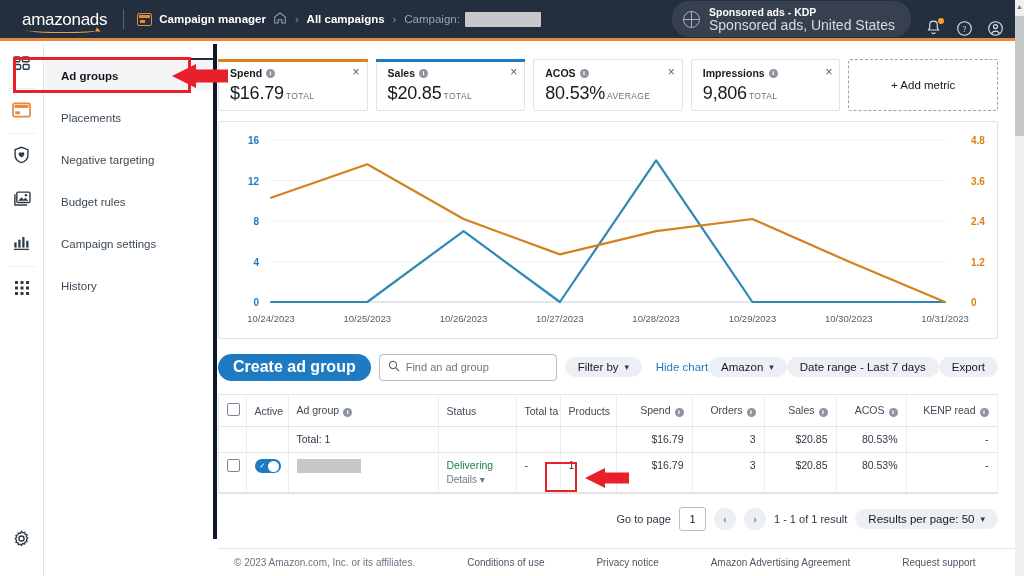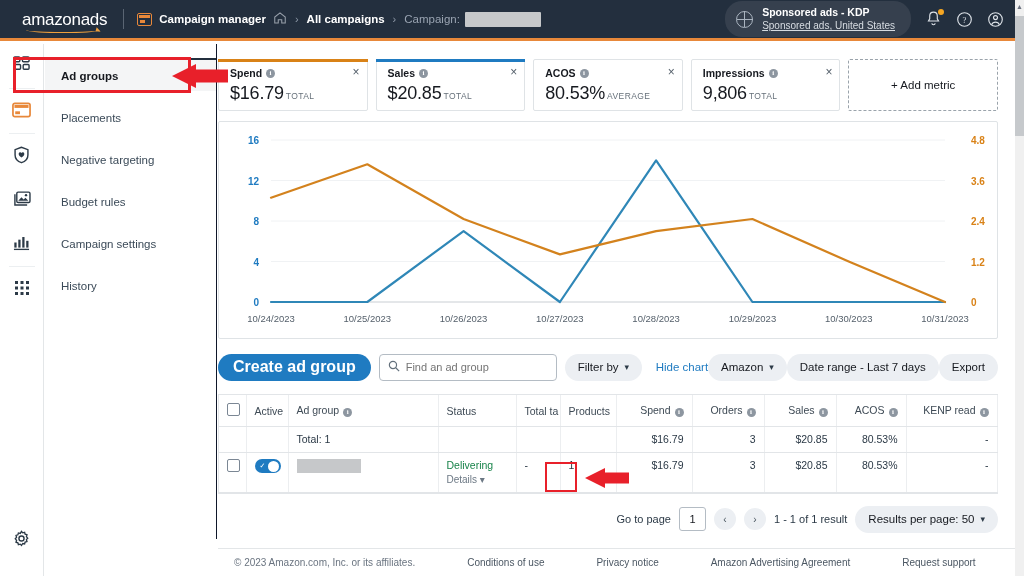--- a/index.html
+++ b/index.html
@@ -52,37 +52,37 @@
     color: #ffffff; font-size: 11.5px; font-weight: bold; white-space: nowrap;
   }
   .crumb.link { color: #ffffff; }
   .crumb.dim { color: #9aa4b2; font-weight: normal; }
   .home-ico { margin: 0 0 0 7px; opacity: .72; }
   .sep { color: #8e99a8; margin: 0 8px; font-size: 11px; }
   .redact {
     display: inline-block; width: 76px; height: 15px; background: #c6c8ca;
     border-radius: 1px; vertical-align: middle; margin-left: 5px;
   }
-  .topright { margin-left: auto; display: flex; align-items: center; gap: 14px; padding-right: 20px; }
+  .topright { margin-left: auto; display: flex; align-items: flex-end; gap: 14px; padding-right: 20px; }
   .acct-pill {
     display: flex; align-items: center; gap: 9px;
     background: #36404e; border-radius: 17px; padding: 5px 16px 5px 11px;
   }
   .globe {
     width: 17px; height: 17px; border: 1.3px solid #aab4c0; border-radius: 50%;
     position: relative; flex: none;
   }
   .globe::before {
     content:""; position:absolute; left:-0.5px; top:7px; width:16px; height:1.2px; background:#aab4c0;
   }
   .globe::after {
     content:""; position:absolute; left:7px; top:-0.5px; width:1.2px; height:16px; background:#aab4c0;
   }
   .acct-l1 { color: #ffffff; font-size: 10.5px; font-weight: bold; line-height: 13px; }
-  .acct-l2 { color: #d7dce2; font-size: 10px; line-height: 13px; text-decoration: underline; }
+  .acct-l2 { color: #d7dce2; font-size: 14px; line-height: 13px; }
   .ic-btn { position: relative; cursor: pointer; line-height: 0; }
   .bell-dot {
     position: absolute; right: -2px; top: -1px; width: 6px; height: 6px;
     border-radius: 50%; background: #f5a623;
   }
 
   
   .rail {
     position: absolute; top: 44px; left: 0; width: 44px; height: 532px;
     background: #ffffff; border-right: 1px solid #e3e6e8;
@@ -91,21 +91,21 @@
   .rail-item {
     width: 44px; height: 44px; display: flex; align-items: center; justify-content: center;
     cursor: pointer;
   }
   .rail-sep { width: 26px; height: 1px; background: #eceff1; }
   .rail-spacer { flex: 1 1 auto; }
 
   
   .subnav {
     position: absolute; top: 44px; left: 45px; width: 172px; height: 495px;
-    background: #ffffff; border-right: 1px solid #0f172a;
+    background: #ffffff; border-right: 4px solid #0f172a;
     padding-top: 14px;
   }
   .nav-item {
     height: 30px; display: flex; align-items: center;
     padding-left: 16px; font-size: 11.5px; color: #3b4a58; cursor: pointer;
     margin-bottom: 12px;
   }
   .nav-item.selected {
     font-weight: bold; color: #16191f; background: #f4f5f6;
     border-top: 2px solid #232f3e; height: 33px;
@@ -177,21 +177,21 @@
   }
   .search-wrap {
     height: 27px; width: 178px; border: 1px solid #b4bcc4; border-radius: 4px;
     display: flex; align-items: center; padding: 0 8px; background: #fff; gap: 6px; justify-content: center;
   }
   .search-wrap input {
     border: none; outline: none; font-size: 11px; color: #5a6470; width: 100%;
     font-family: "Liberation Sans", sans-serif; background: transparent;
   }
   .pill {
-    height: 27px; background: #eceff3; border: none; border-radius: 16px;
+    height: 20px; background: #eceff3; border: none; border-radius: 16px;
     padding: 0 13px; font-size: 11.5px; color: #16191f; cursor: pointer;
     display: flex; align-items: center; gap: 6px;
     font-family: "Liberation Sans", sans-serif;
   }
   .tb-right { margin-left: auto; display: flex; align-items: center; gap: 0; }
   .linkbtn { color: #1f7bc1; font-size: 11.5px; cursor: pointer; }
   .caret { font-size: 9px; color: #2c3a47; }
 
   
   .tbl-wrap { margin: 12px 26px 0 0; border: 1px solid #e2e5e8; border-top: 1px solid #e2e5e8; }

